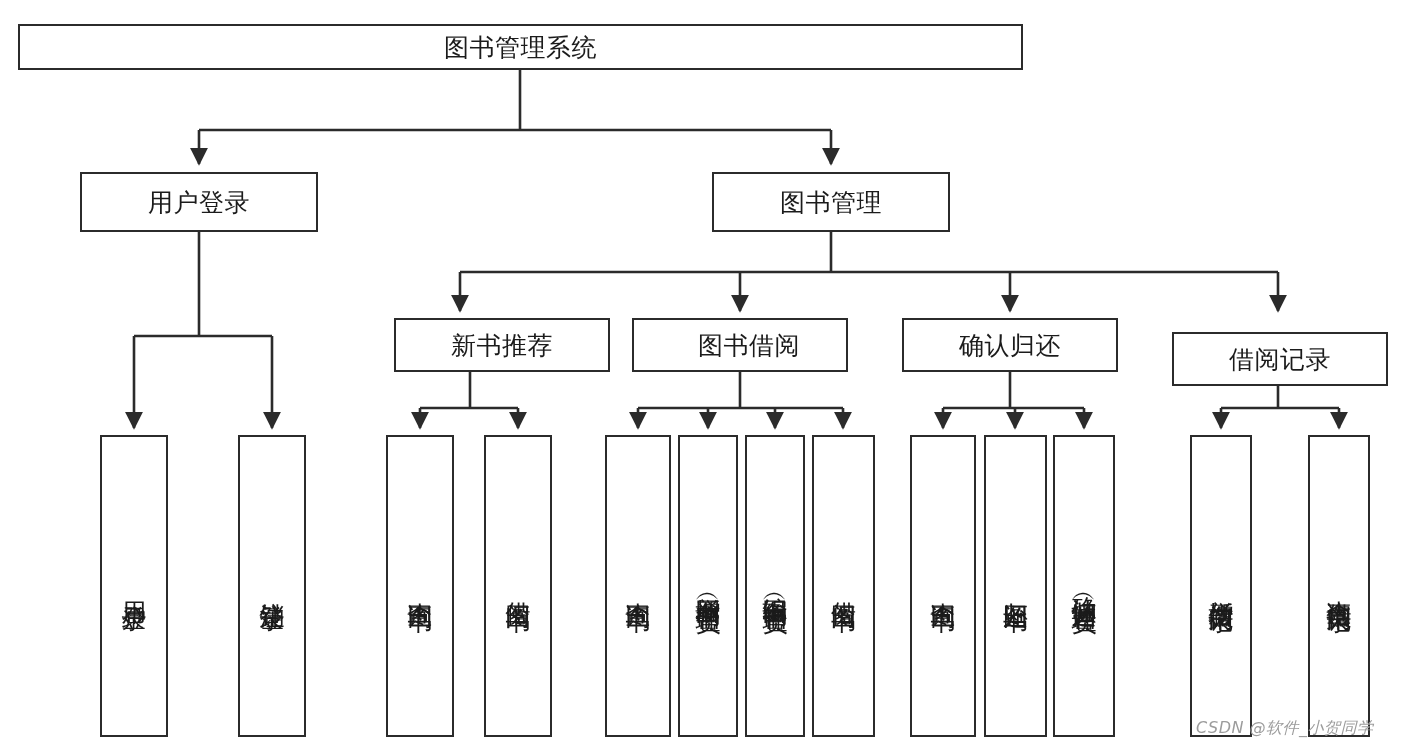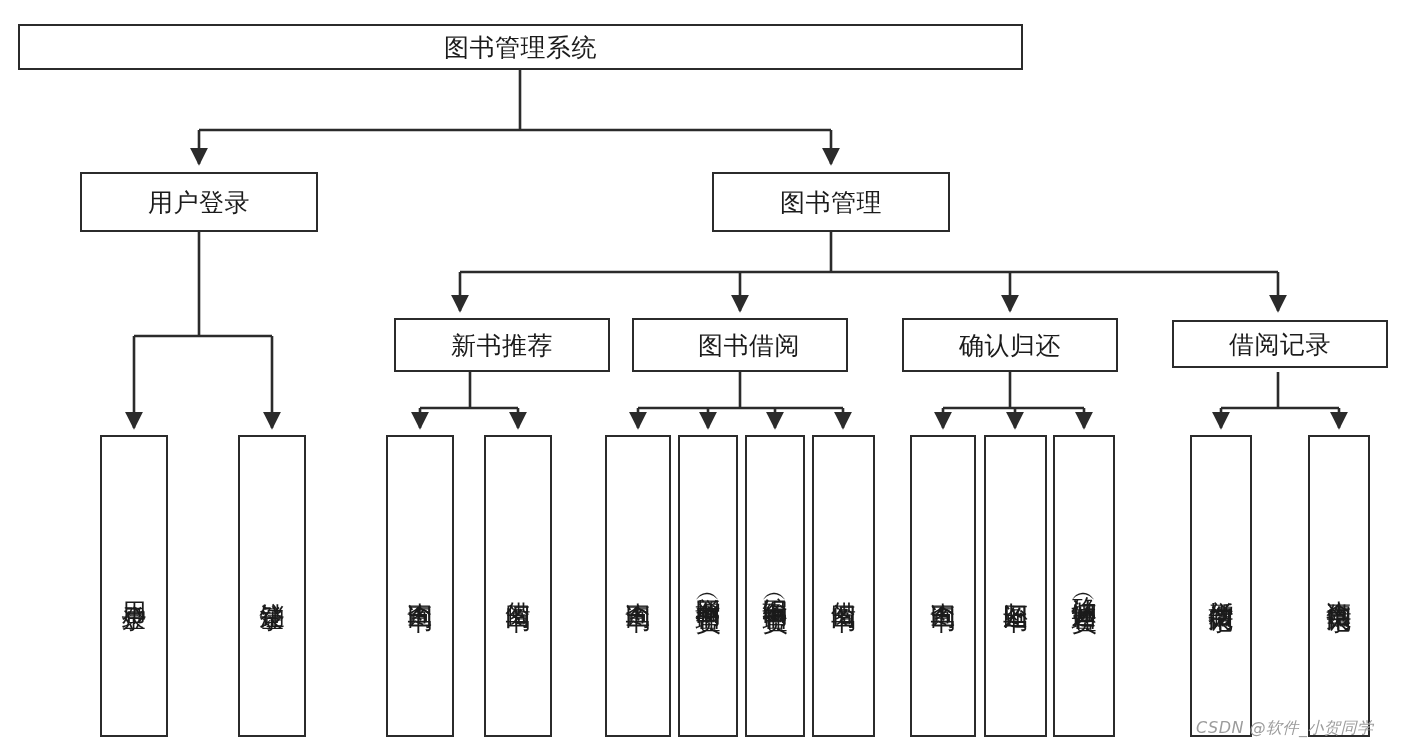--- a/index.html
+++ b/index.html
@@ -144,21 +144,21 @@
 
   <div class="node horiz" style="left: 362px; top: 318px; width: 216px; height: 54px; margin-left: 32px;">
     <span class="label">新书推荐</span>
   </div>
   <div class="node horiz" style="left: 632px; top: 318px; width: 216px; height: 54px; padding-left: 18px;">
     <span class="label">图书借阅</span>
   </div>
   <div class="node horiz" style="left: 902px; top: 318px; width: 216px; height: 54px;">
     <span class="label">确认归还</span>
   </div>
-  <div class="node horiz" style="left: 1172px; top: 320px; width: 216px; height: 48px;">
+  <div class="node horiz" style="left: 1172px; top: 332px; width: 216px; height: 54px;">
     <span class="label">借阅记录</span>
   </div>
 
   <div class="node vert" style="left: 100px; top: 435px; width: 68px; height: 302px;">
     <span class="label">用户登录</span>
   </div>
   <div class="node vert" style="left: 238px; top: 435px; width: 68px; height: 302px;">
     <span class="label">注销登录</span>
   </div>
   <div class="node vert" style="left: 386px; top: 435px; width: 68px; height: 302px;">

